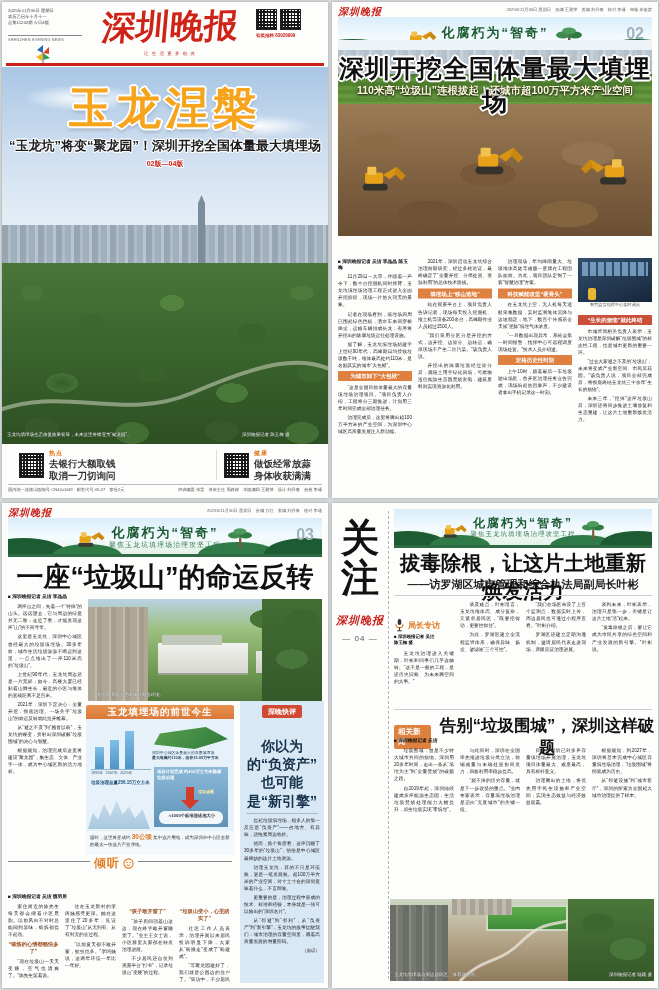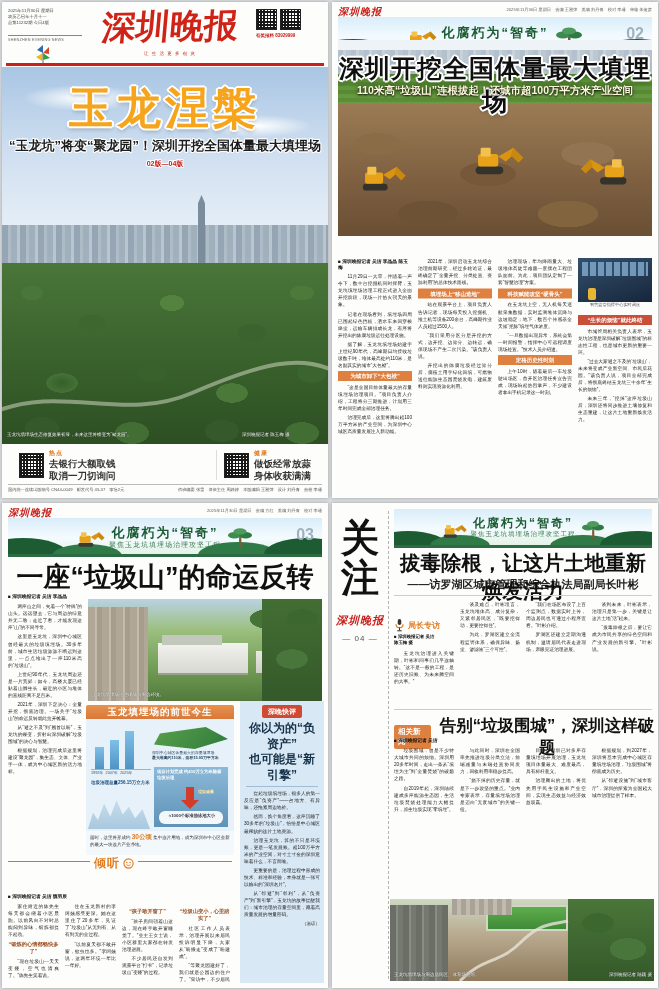--- a/index.html
+++ b/index.html
@@ -360,21 +360,21 @@
             <span>届时，这里将形成约</span>
             <span class="infobox-num">30公顷</span>
             <span>集中连片用地，成为深圳市中心区全新的最大一块连片产业净地。</span>
           </div>
         </div>
       </div>
     </div>
 
     <div class="abs" style="left:238px;top:198px;width:84px;height:282px;background:#d9e8f5;padding:4px 4px;box-sizing:border-box;">
       <div style="width:40px;margin:0 auto;background:#d04a33;color:#fff;font-weight:bold;font-size:7px;text-align:center;padding:1.5px 0;border-radius:2px;">深晚快评</div>
-      <div style="text-align:center;font-weight:900;font-size:12px;color:#16324a;margin-top:3px;line-height:1.3;">
+      <div style="text-align:center;font-weight:900;font-size:14px;color:#16324a;margin-top:19px;line-height:1.3;">
         <div>你以为的“负资产”</div>
         <div>也可能是“新引擎”</div>
       </div>
       <div style="border-top:1px solid #9fbdd6;margin:3px 2px;"></div>
       <div class="tinybox" style="position:relative;width:76px;height:212px;">
         <div class="s50">
           <div>
               <p class="para">提起垃圾填埋场，很多人的第一反应是“负资产”——占地方、有异味，还拖累周边地价。</p>
               <p class="para">然而，换个角度看，这座沉睡了30多年的“垃圾山”，恰恰是中心城区最稀缺的连片土地资源。</p>
               <p class="para">治理玉龙坑，算的不只是环境账，更是一笔发展账。超100万平方米的产业空间，对寸土寸金的深圳意味着什么，不言而喻。</p>

